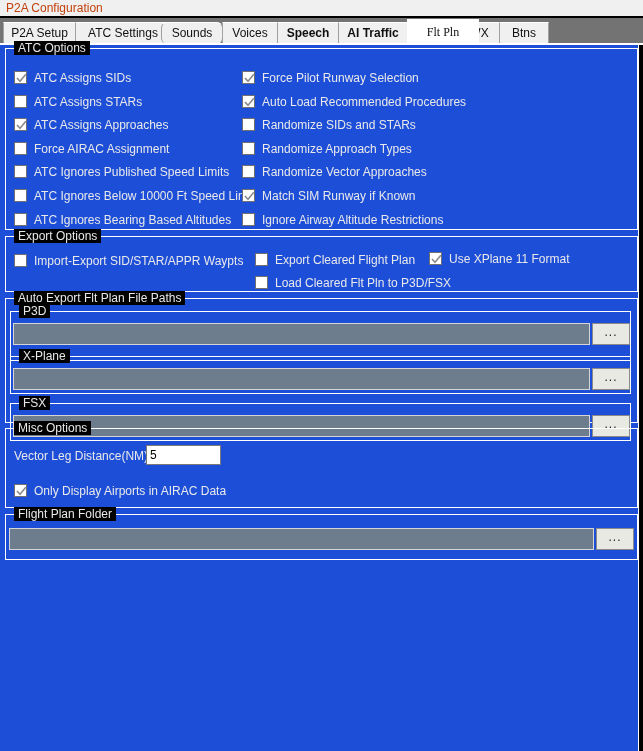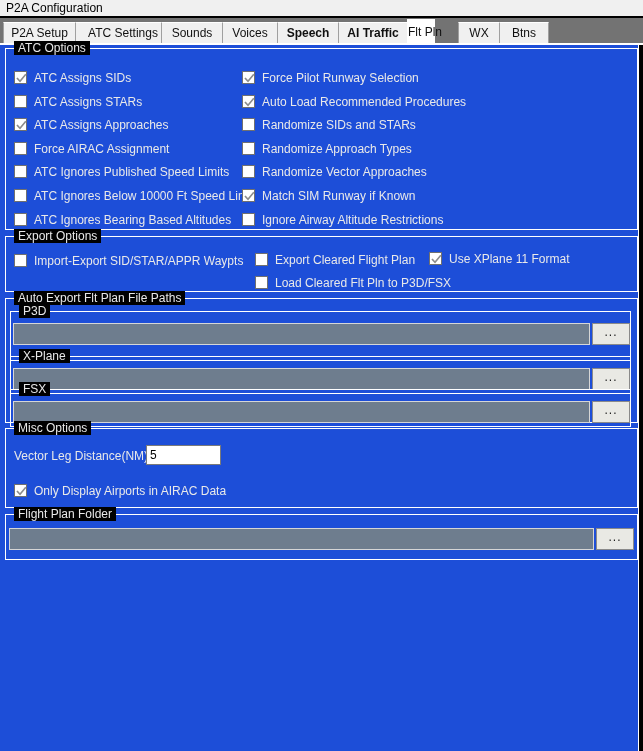--- a/index.html
+++ b/index.html
@@ -28,21 +28,21 @@
     left: 0; top: 0;
     width: 643px; height: 17px;
     background: #f0f0f0;
     border-bottom: 1px solid #000;
     box-sizing: border-box;
   }
   .titlebar-text {
     position: absolute;
     left: 6px; top: 1px;
     font-size: 12px;
-    color: #000000;
+    color: #c2410c;
     white-space: nowrap;
   }
 
   
   .tabstrip {
     position: absolute;
     left: 0; top: 18px;
     width: 643px; height: 26px;
     background: #737373;
   }
@@ -198,25 +198,25 @@
 
 <div id="app">
 
   <div class="titlebar">
     <div class="titlebar-text">P2A Configuration</div>
   </div>
 
   <div class="tabstrip">
       <div class="tab" style="left: 3px; width: 73px;"><span>P2A Setup</span></div>
       <div class="tab" style="left: 75px; width: 96px;"><span>ATC Settings</span></div>
-      <div class="tab" style="left: 161px; width: 62px;"><span>Sounds</span></div>
+      <div class="tab" style="left: 161px; width: 62px; border-radius: 6px;"><span>Sounds</span></div>
       <div class="tab" style="left: 222px; width: 56px;"><span>Voices</span></div>
       <div class="tab" style="left: 277px; width: 62px; font-weight: bold;"><span>Speech</span></div>
       <div class="tab" style="left: 338px; width: 70px; font-weight: bold;"><span>AI Traffic</span></div>
-      <div class="tab selected" style="left: 407px; width: 28px;"><span>Flt Pln</span></div>
+      <div class="tab selected" style="left: 407px; width: 72px; font-family: Liberation Serif, serif;"><span>Flt Pln</span></div>
       <div class="tab" style="left: 458px; width: 42px;"><span>WX</span></div>
       <div class="tab" style="left: 499px; width: 50px;"><span>Btns</span></div>
     </div>
   <div class="tabstrip-underline"></div>
 
   <div class="page">
 
     <div class="group" style="left:5px; top:3px; width:633px; height:182px;">
       <div class="legend">ATC Options</div>
       <div id="atc-left-col">
@@ -337,21 +337,21 @@
               <div class="browsebtn" style="left: 579px;">...</div>
             </div>
           </div>
           <div class="group" style="left: 4px; top: 57px; width: 621px; height: 38px;">
             <div class="legend">X-Plane</div>
             <div class="pathrow" style="left: 2px; top: 11px; width: 615px; height: 22px;">
               <input type="text" class="pathinput" style="width: 577px;">
               <div class="browsebtn" style="left: 579px;">...</div>
             </div>
           </div>
-          <div class="group" style="left: 4px; top: 90px; width: 621px; height: 38px; text-decoration: underline;">
+          <div class="group" style="left: 4px; top: 104px; width: 621px; height: 38px; text-decoration: underline;">
             <div class="legend">FSX</div>
             <div class="pathrow" style="left: 2px; top: 11px; width: 615px; height: 22px;">
               <input type="text" class="pathinput" style="width: 577px;">
               <div class="browsebtn" style="left: 579px;">...</div>
             </div>
           </div>
         </div>
     </div>
 
     <div class="group" style="left:5px; top:383px; width:633px; height:80px;">

